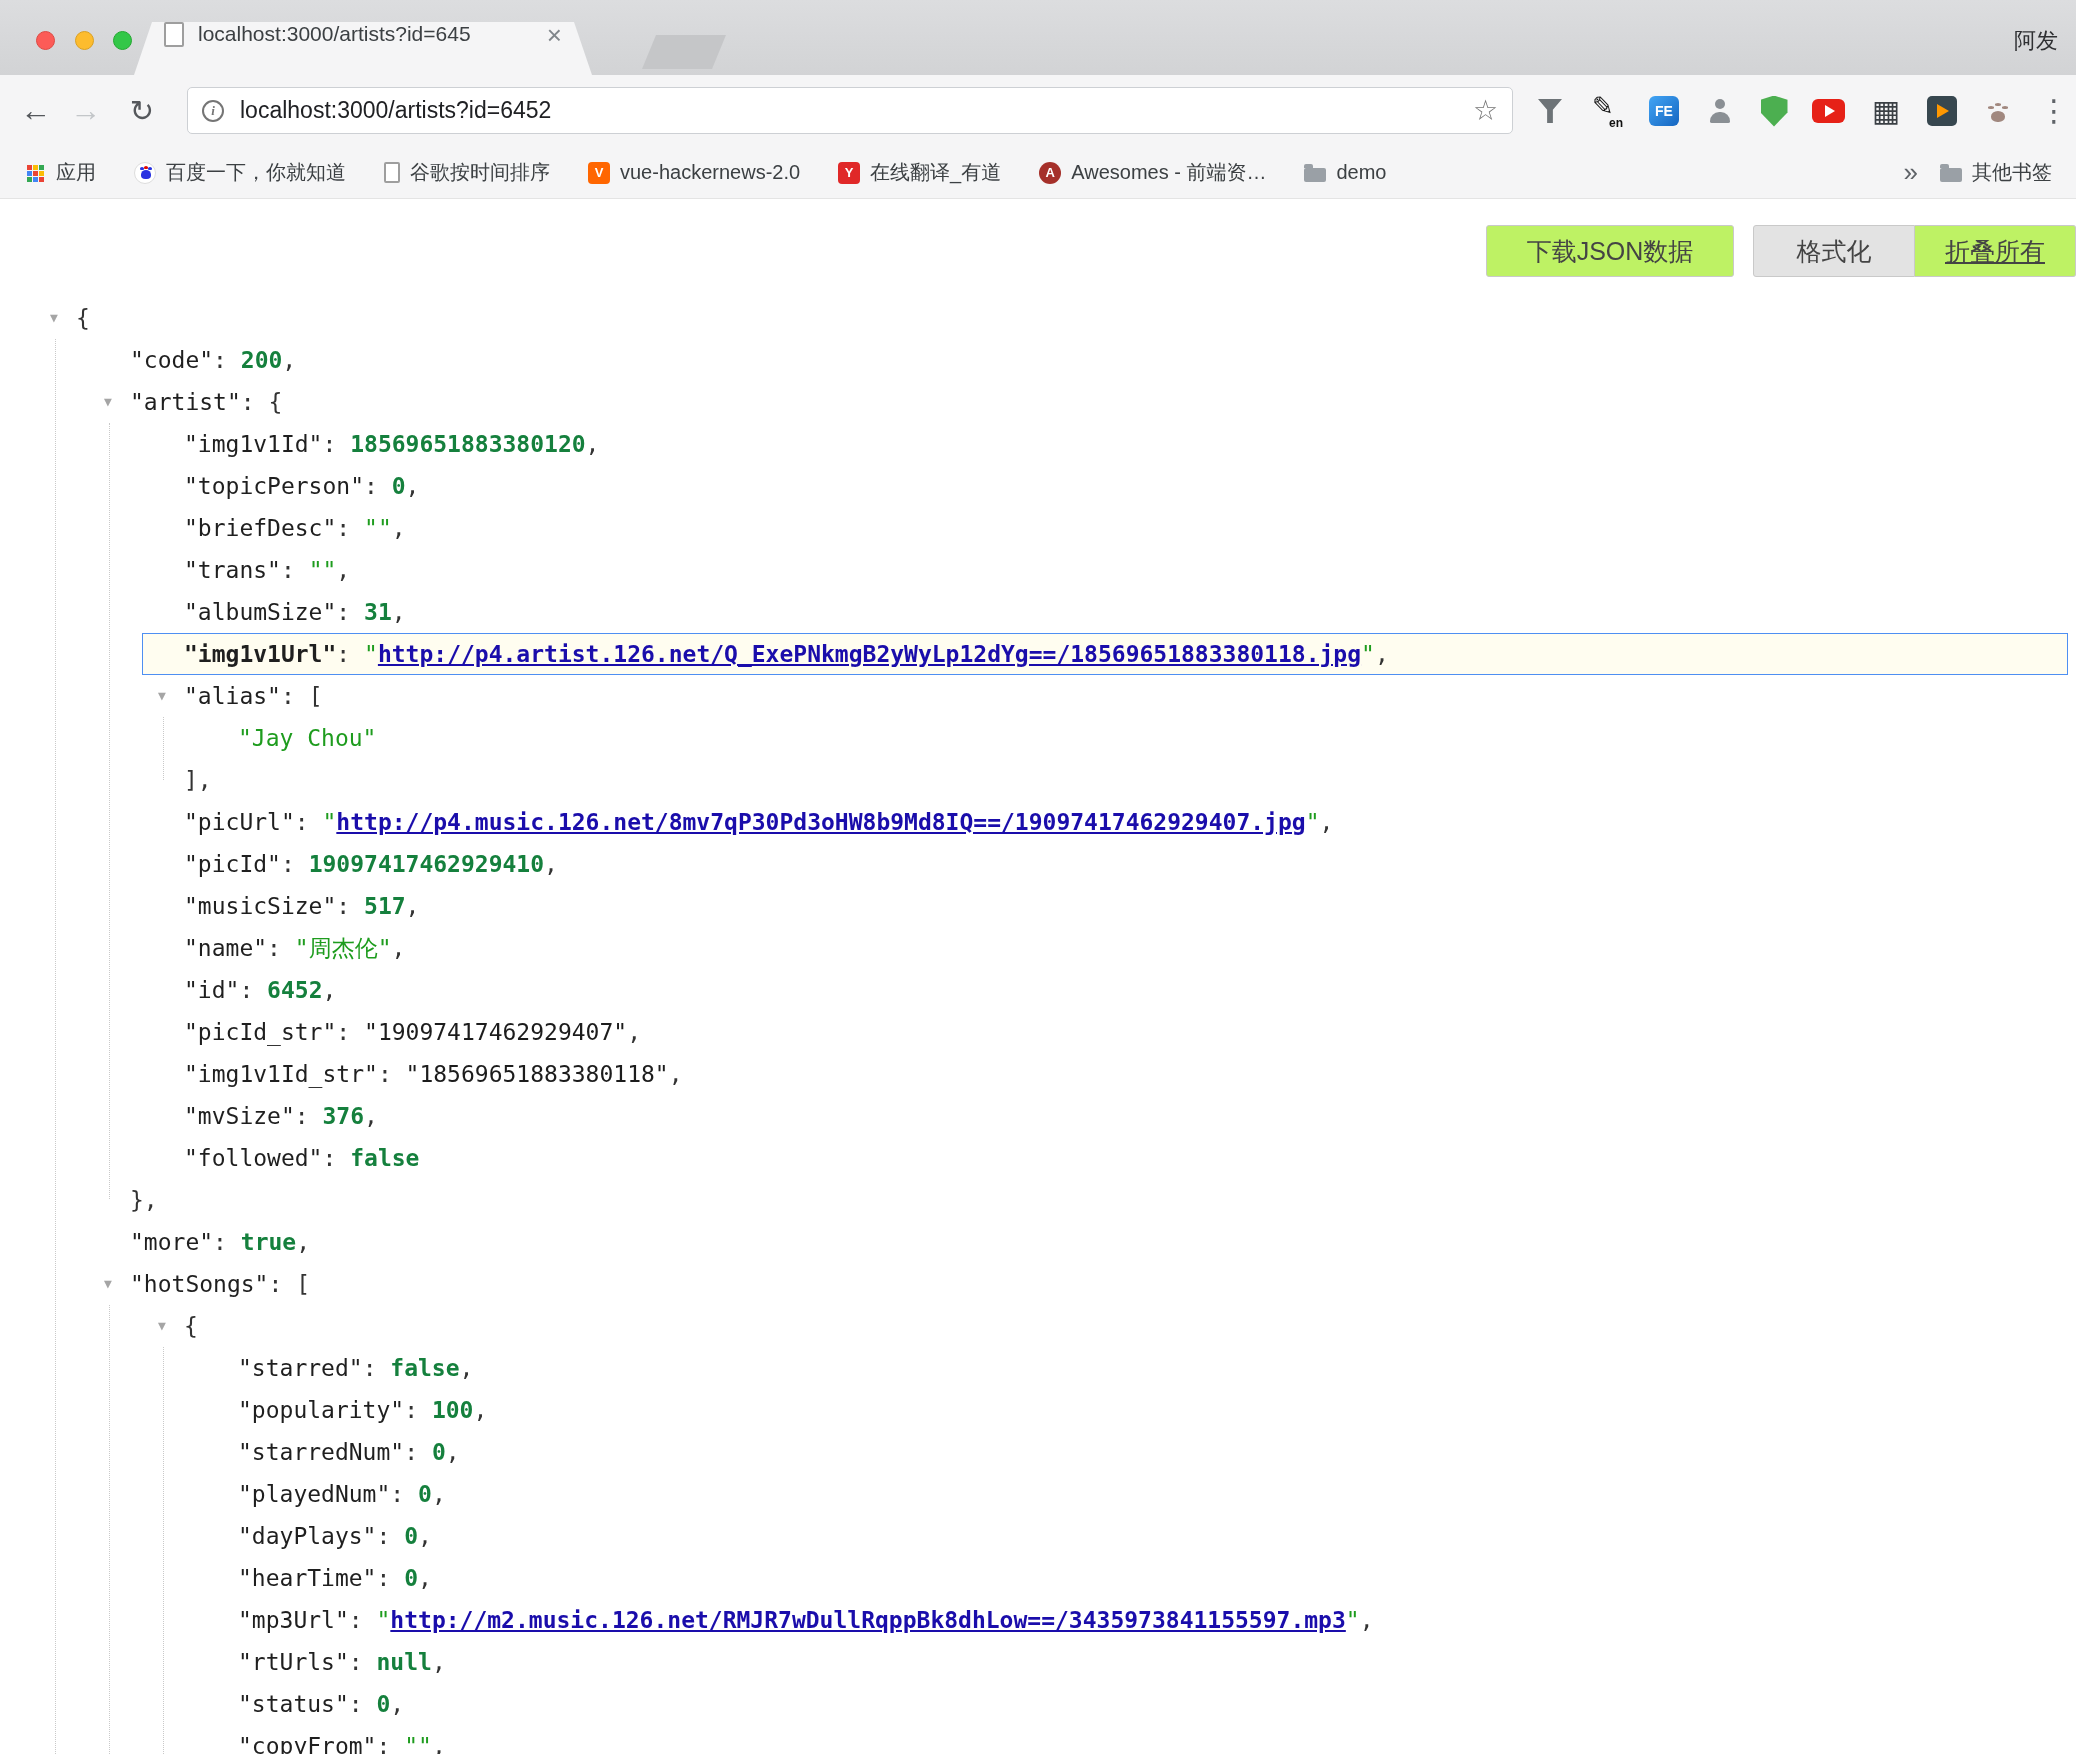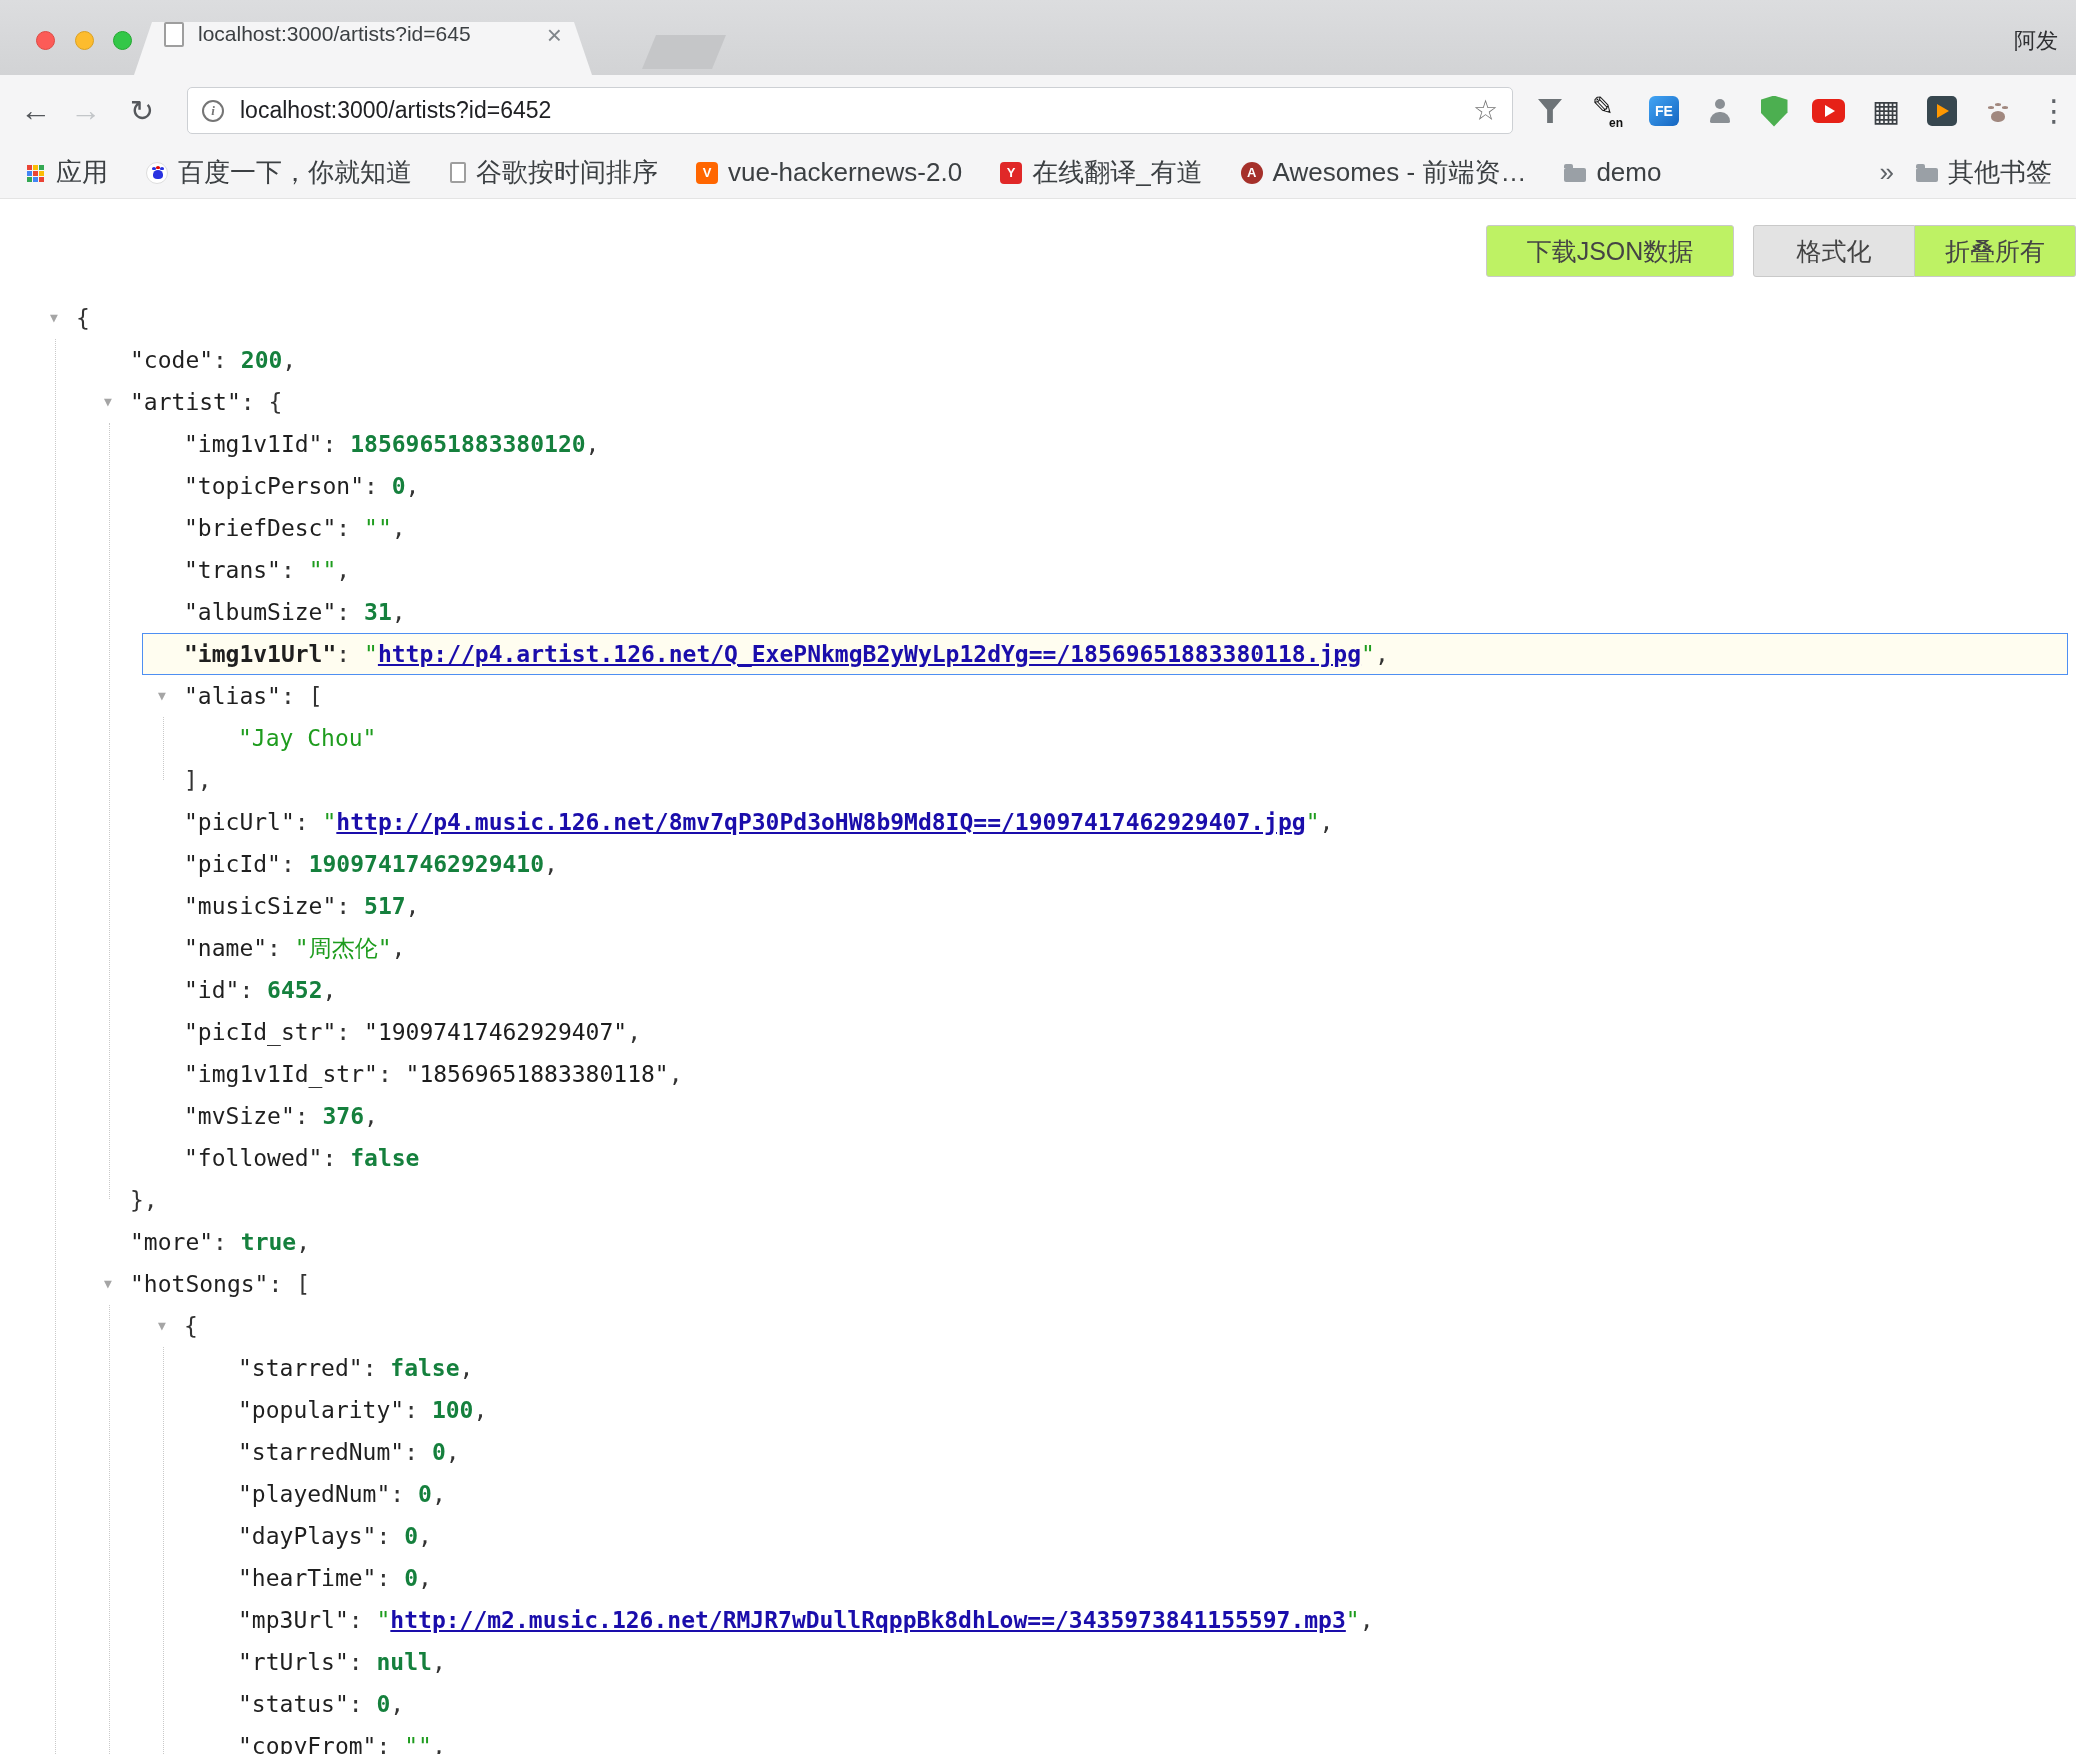--- a/index.html
+++ b/index.html
@@ -63,21 +63,21 @@
   .paw-icon{width:28px;height:28px;position:relative;}
   .paw-icon::before{content:"";position:absolute;left:7px;bottom:3px;width:14px;height:11px;
     background:#a1887f;border-radius:50% 50% 45% 45%;
     box-shadow:-7px -9px 0 -4px #a1887f,0 -12px 0 -4px #a1887f,7px -9px 0 -4px #a1887f;}
   .menu-dots-icon::before{content:"⋮";font-size:30px;color:#5f6368;line-height:1;}
   
   .bookmarksbar{position:absolute;left:0;top:147px;width:2076px;height:52px;background:#f5f5f6;
     border-bottom:1px solid #e4e4e4;box-sizing:border-box;
     display:flex;align-items:center;padding:0 24px;gap:38px;}
   .bm-item{display:flex;align-items:center;gap:10px;flex:none;}
-  .bm-label{font-size:26px;color:#3c4043;white-space:nowrap;}
+  .bm-label{font-size:20px;color:#3c4043;white-space:nowrap;}
   .bm-ic{width:22px;height:22px;position:relative;display:flex;align-items:center;justify-content:center;
     flex:none;font:bold 13px "Liberation Sans",sans-serif;color:#fff;border-radius:4px;box-sizing:border-box;}
   .apps-grid-icon::before{content:"";position:absolute;top:3px;left:3px;width:5px;height:5px;background:#ea4335;
     box-shadow:6px 0 0 #fbbc05,12px 0 0 #34a853,0 6px 0 #4285f4,6px 6px 0 #ea4335,12px 6px 0 #fbbc05,
     0 12px 0 #34a853,6px 12px 0 #4285f4,12px 12px 0 #ea4335;}
   .baidu-icon{background:#fff;border:1px solid #ddd;border-radius:50%;}
   .baidu-icon::before{content:"";position:absolute;left:6px;bottom:4px;width:10px;height:9px;background:#2932e1;
     border-radius:50% 50% 42% 42%;
     box-shadow:-4px -6px 0 -3px #2932e1,0 -7px 0 -3px #e10601,4px -6px 0 -3px #2932e1;}
   .page-icon{width:16px;height:21px;border:2px solid #9e9e9e;background:#fff;border-radius:2px;}
@@ -90,21 +90,21 @@
   .bm-right{margin-left:auto;display:flex;align-items:center;gap:22px;}
   .overflow-chevron{font-size:26px;color:#5f6368;}
   
   .content{position:absolute;left:0;top:199px;width:2076px;bottom:0;background:#fff;}
   .btn{background:#bef264;border:1px solid #c9c9c9;font-size:25px;color:#444;
     display:flex;align-items:center;justify-content:center;box-sizing:border-box;}
   .btn-download{position:absolute;left:1486px;top:26px;width:248px;height:52px;border-radius:3px;}
   .seg{position:absolute;left:1753px;top:26px;right:0;height:52px;display:flex;}
   .seg .btn{flex:1;}
   .seg .btn.active{background:#e3e3e3;border-radius:3px 0 0 3px;}
-  .seg .btn:last-child{border-left:none;border-radius:0 3px 3px 0;}
+  .seg .btn:last-child{border-left:none;border-radius:0 3px 3px 0;text-decoration:underline;}
   
   .json-lines{position:absolute;left:0;right:0;top:98px;bottom:0;
     font-family:"DejaVu Sans Mono",monospace;font-size:23px;line-height:42px;color:#333;}
   .jline{height:42px;white-space:nowrap;position:relative;box-sizing:border-box;}
   .caret{position:absolute;top:0;width:28px;text-align:center;font-size:13px;color:#a5a5a5;line-height:42px;}
   .jline.hl{background:#fffdf0;border:1px solid #4e8ff2;margin-right:8px;line-height:40px;}
   .jline.hl .tk-k{font-weight:bold;}
   .tk-k{color:#1f1f1f;}
   .tk-p{color:#333;}
   .tk-n{color:#15803d;font-weight:bold;}

